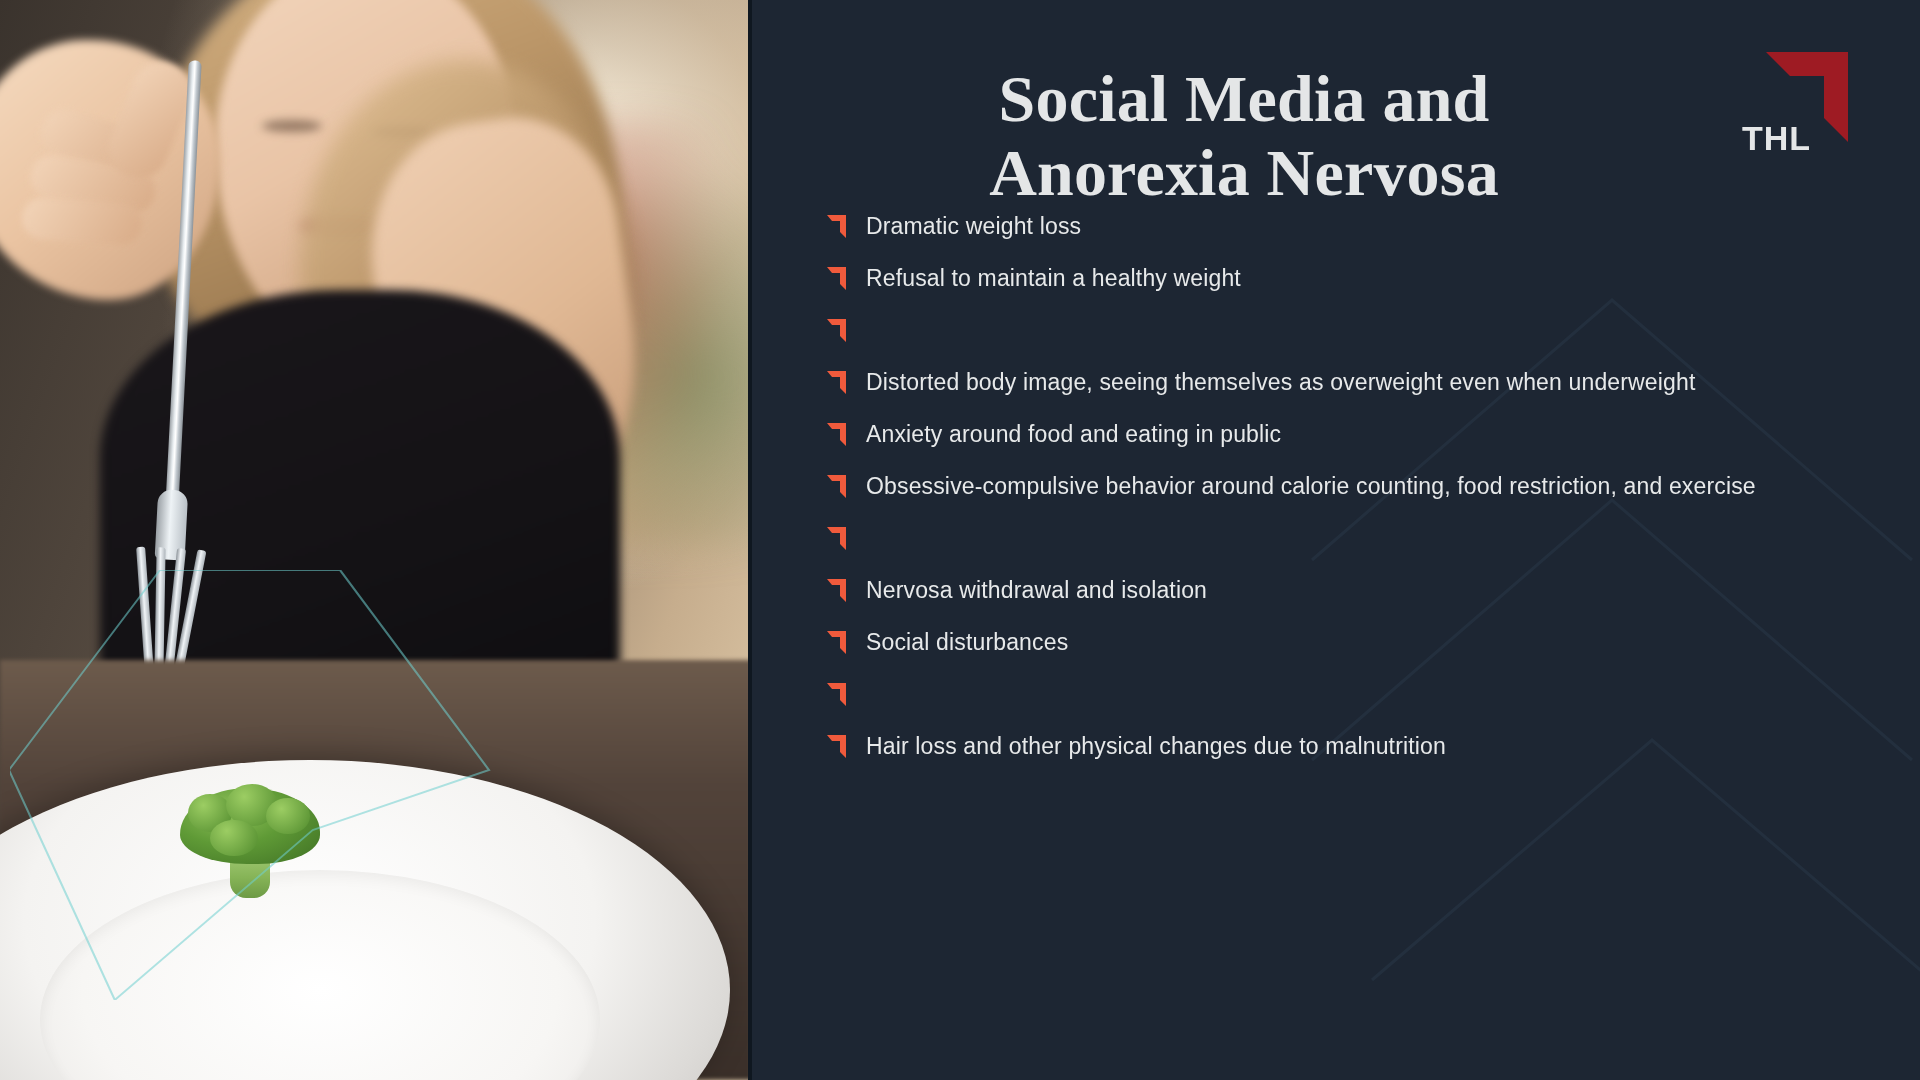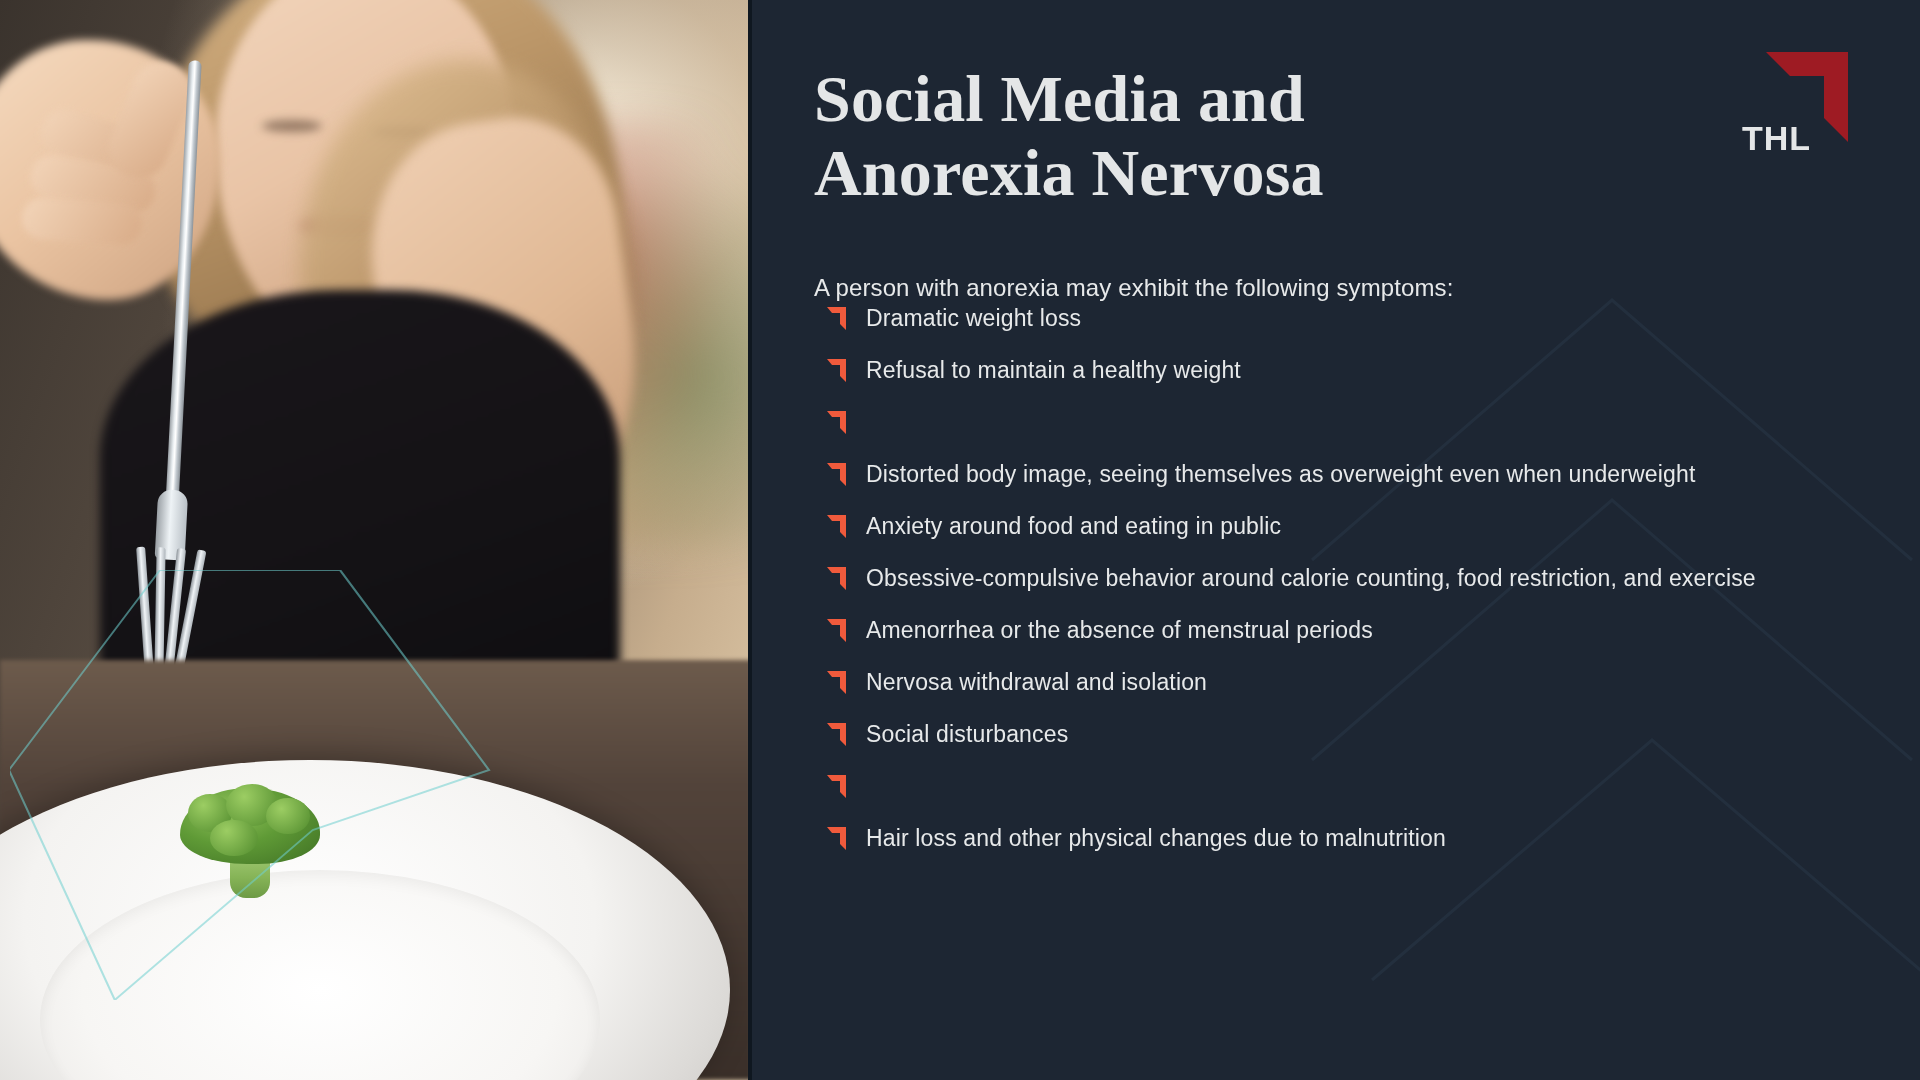--- a/index.html
+++ b/index.html
@@ -200,20 +200,21 @@
   }
   .chevron-bg {
     position: absolute; inset: 0;
     pointer-events: none;
     opacity: 0.5;
   }
   .inner {
     position: relative;
     padding: 62px 70px 0 62px;
     z-index: 2;
+    text-align: center;
   }
   .title {
     font-family: "Liberation Serif", serif;
     font-weight: bold;
     font-size: 66px;
     line-height: 1.12;
     color: #e4e6e7;
     letter-spacing: 0.2px;
     max-width: 860px;
   }
@@ -330,21 +331,20 @@
       </svg>
       <span class="mark-text">THL</span>
     </div>
 
     <div class="inner">
       <h1 class="title">
         <span>Social Media and</span><br>
         <span>Anorexia Nervosa</span>
       </h1>
 
-      <p class="subtitle">A person with anorexia may exhibit the following symptoms:</p>
 
       <ul class="symptoms" id="symptom-list">
   <li class="symptom">
     <span class="bullet">
       <svg width="26" height="26" viewBox="0 0 26 26">
         <path d="M5 1 H24 V24 L18 18 V7 H10 Z" fill="#f05a3c"></path>
       </svg>
     </span>
     <span class="symptom-text">Dramatic weight loss</span>
   </li>
@@ -392,21 +392,20 @@
     </span>
     <span class="symptom-text">Obsessive-compulsive behavior around calorie counting, food restriction, and exercise</span>
   </li>
 
   <li class="symptom">
     <span class="bullet">
       <svg width="26" height="26" viewBox="0 0 26 26">
         <path d="M5 1 H24 V24 L18 18 V7 H10 Z" fill="#f05a3c"></path>
       </svg>
     </span>
-    <span class="symptom-text">Amenorrhea or the absence of menstrual periods</span>
   </li>
 
   <li class="symptom">
     <span class="bullet">
       <svg width="26" height="26" viewBox="0 0 26 26">
         <path d="M5 1 H24 V24 L18 18 V7 H10 Z" fill="#f05a3c"></path>
       </svg>
     </span>
     <span class="symptom-text">Nervosa withdrawal and isolation</span>
   </li>

